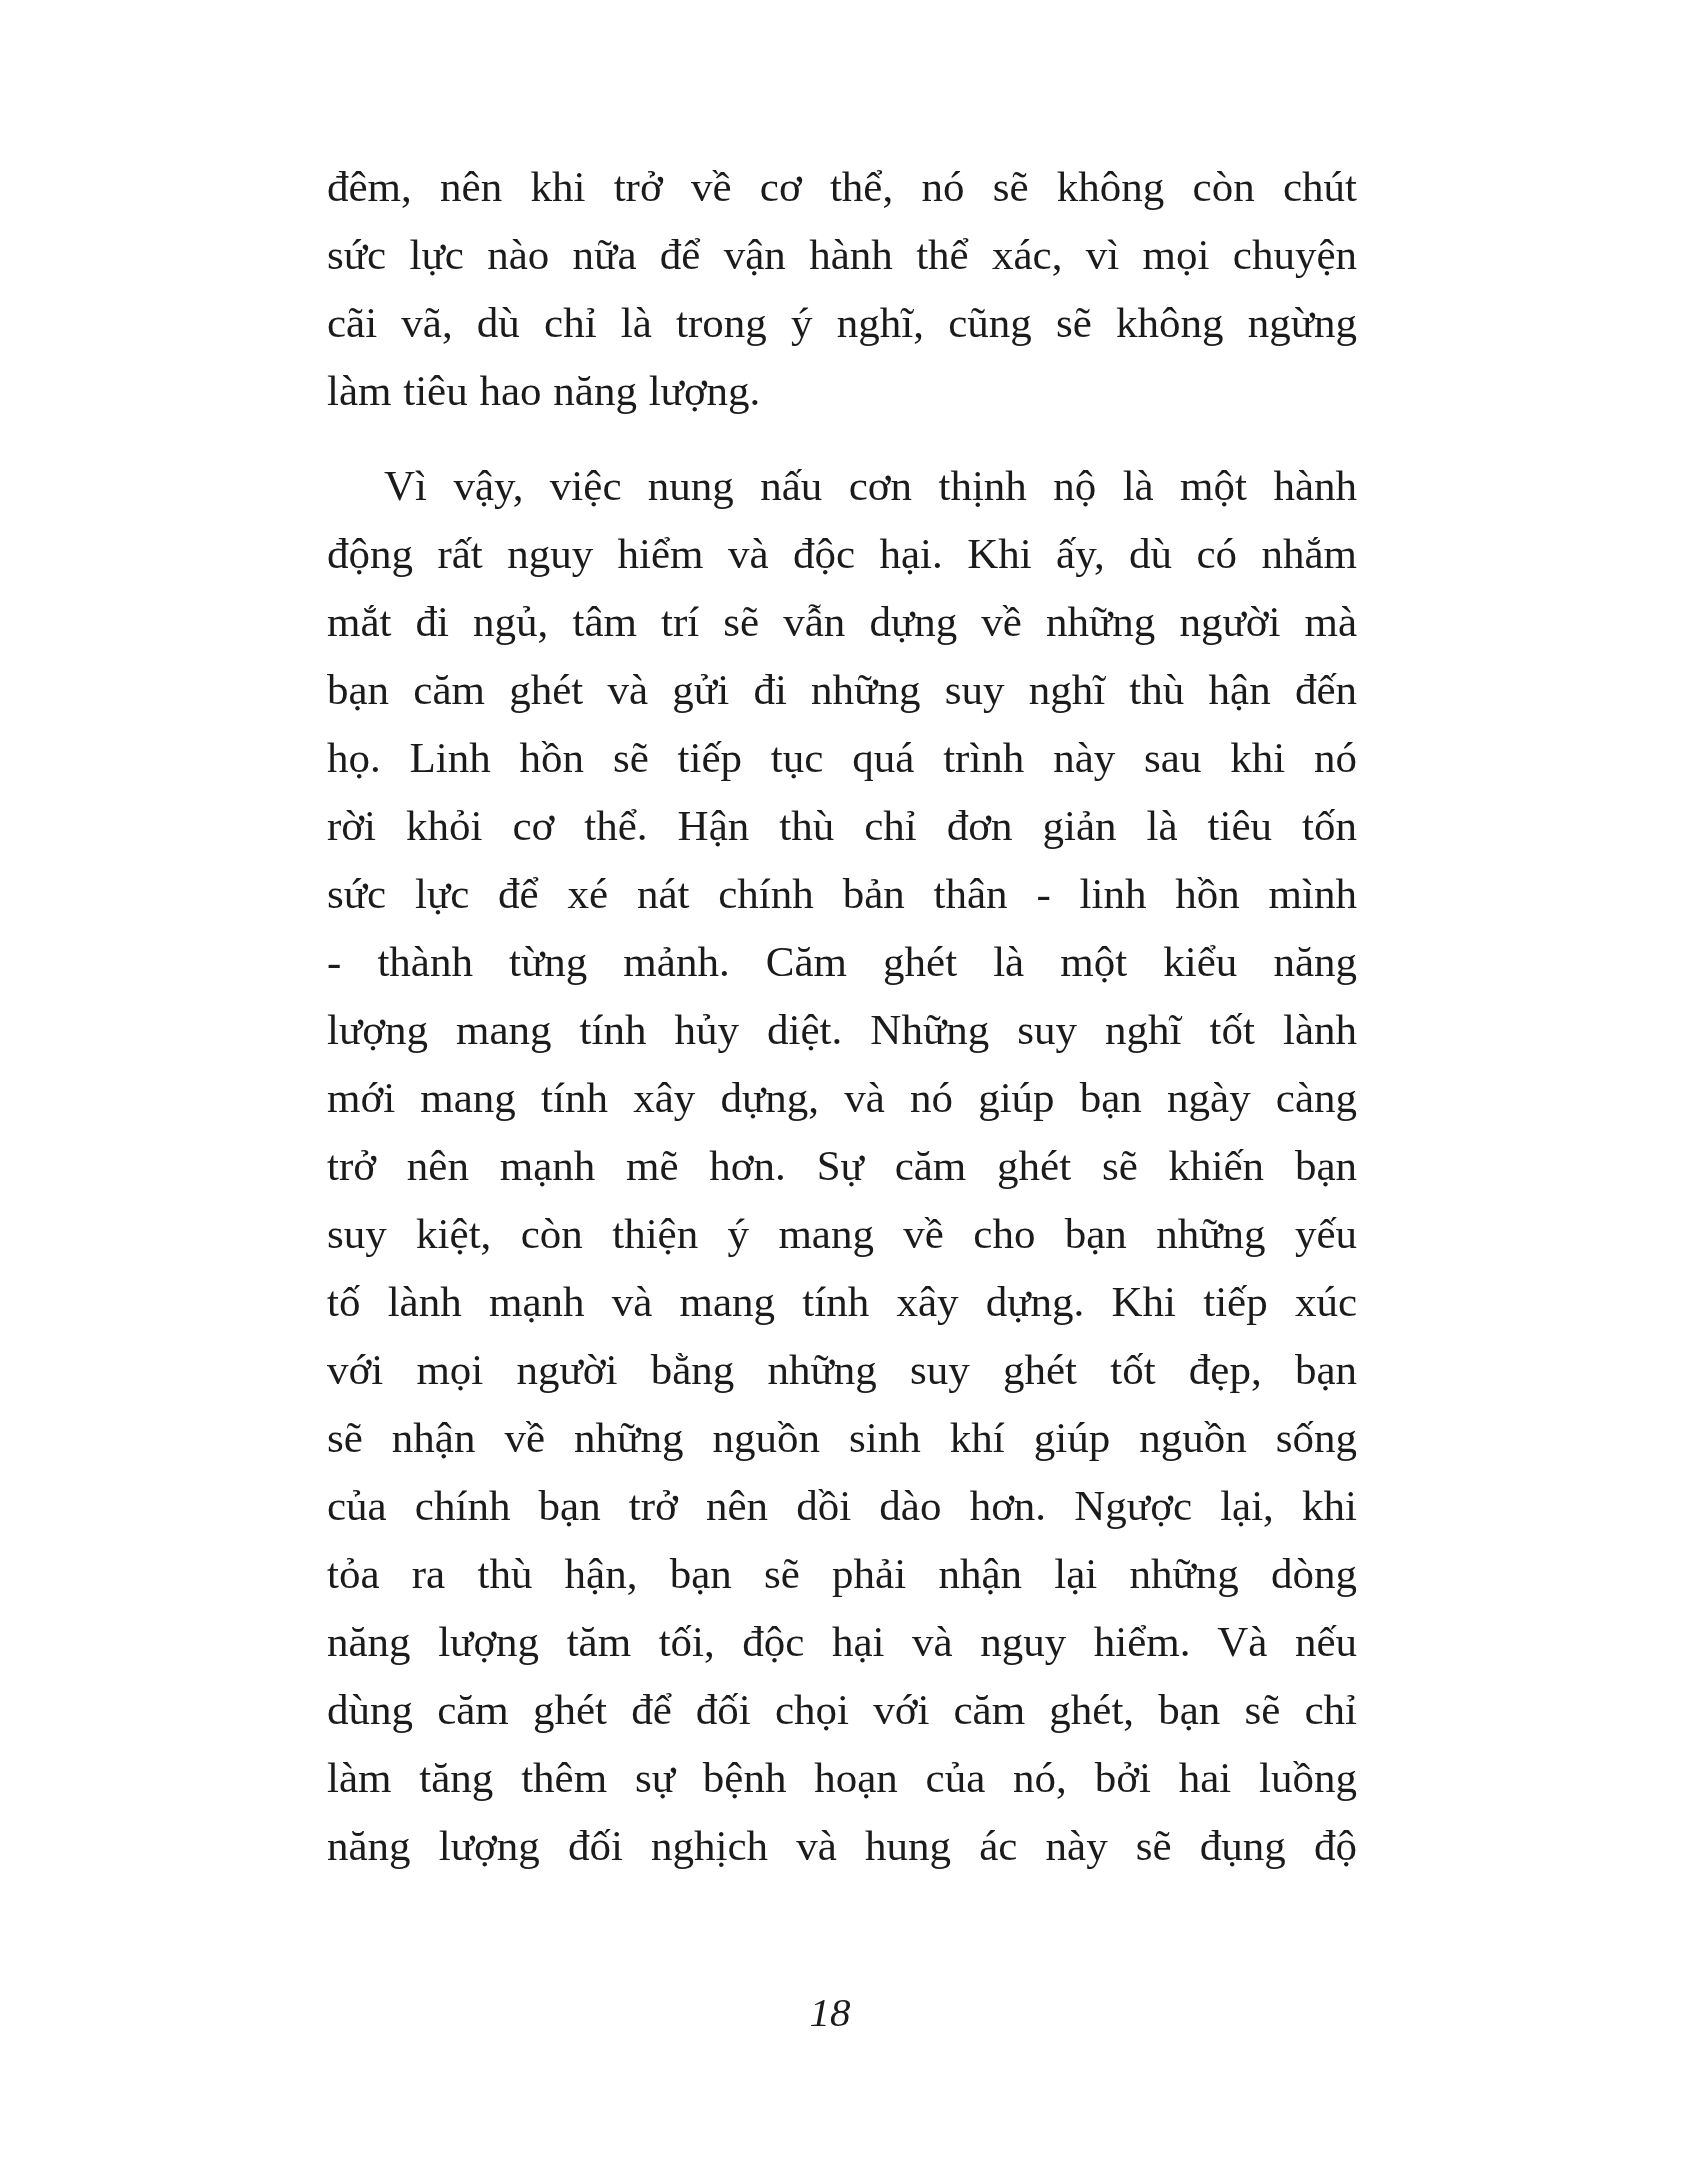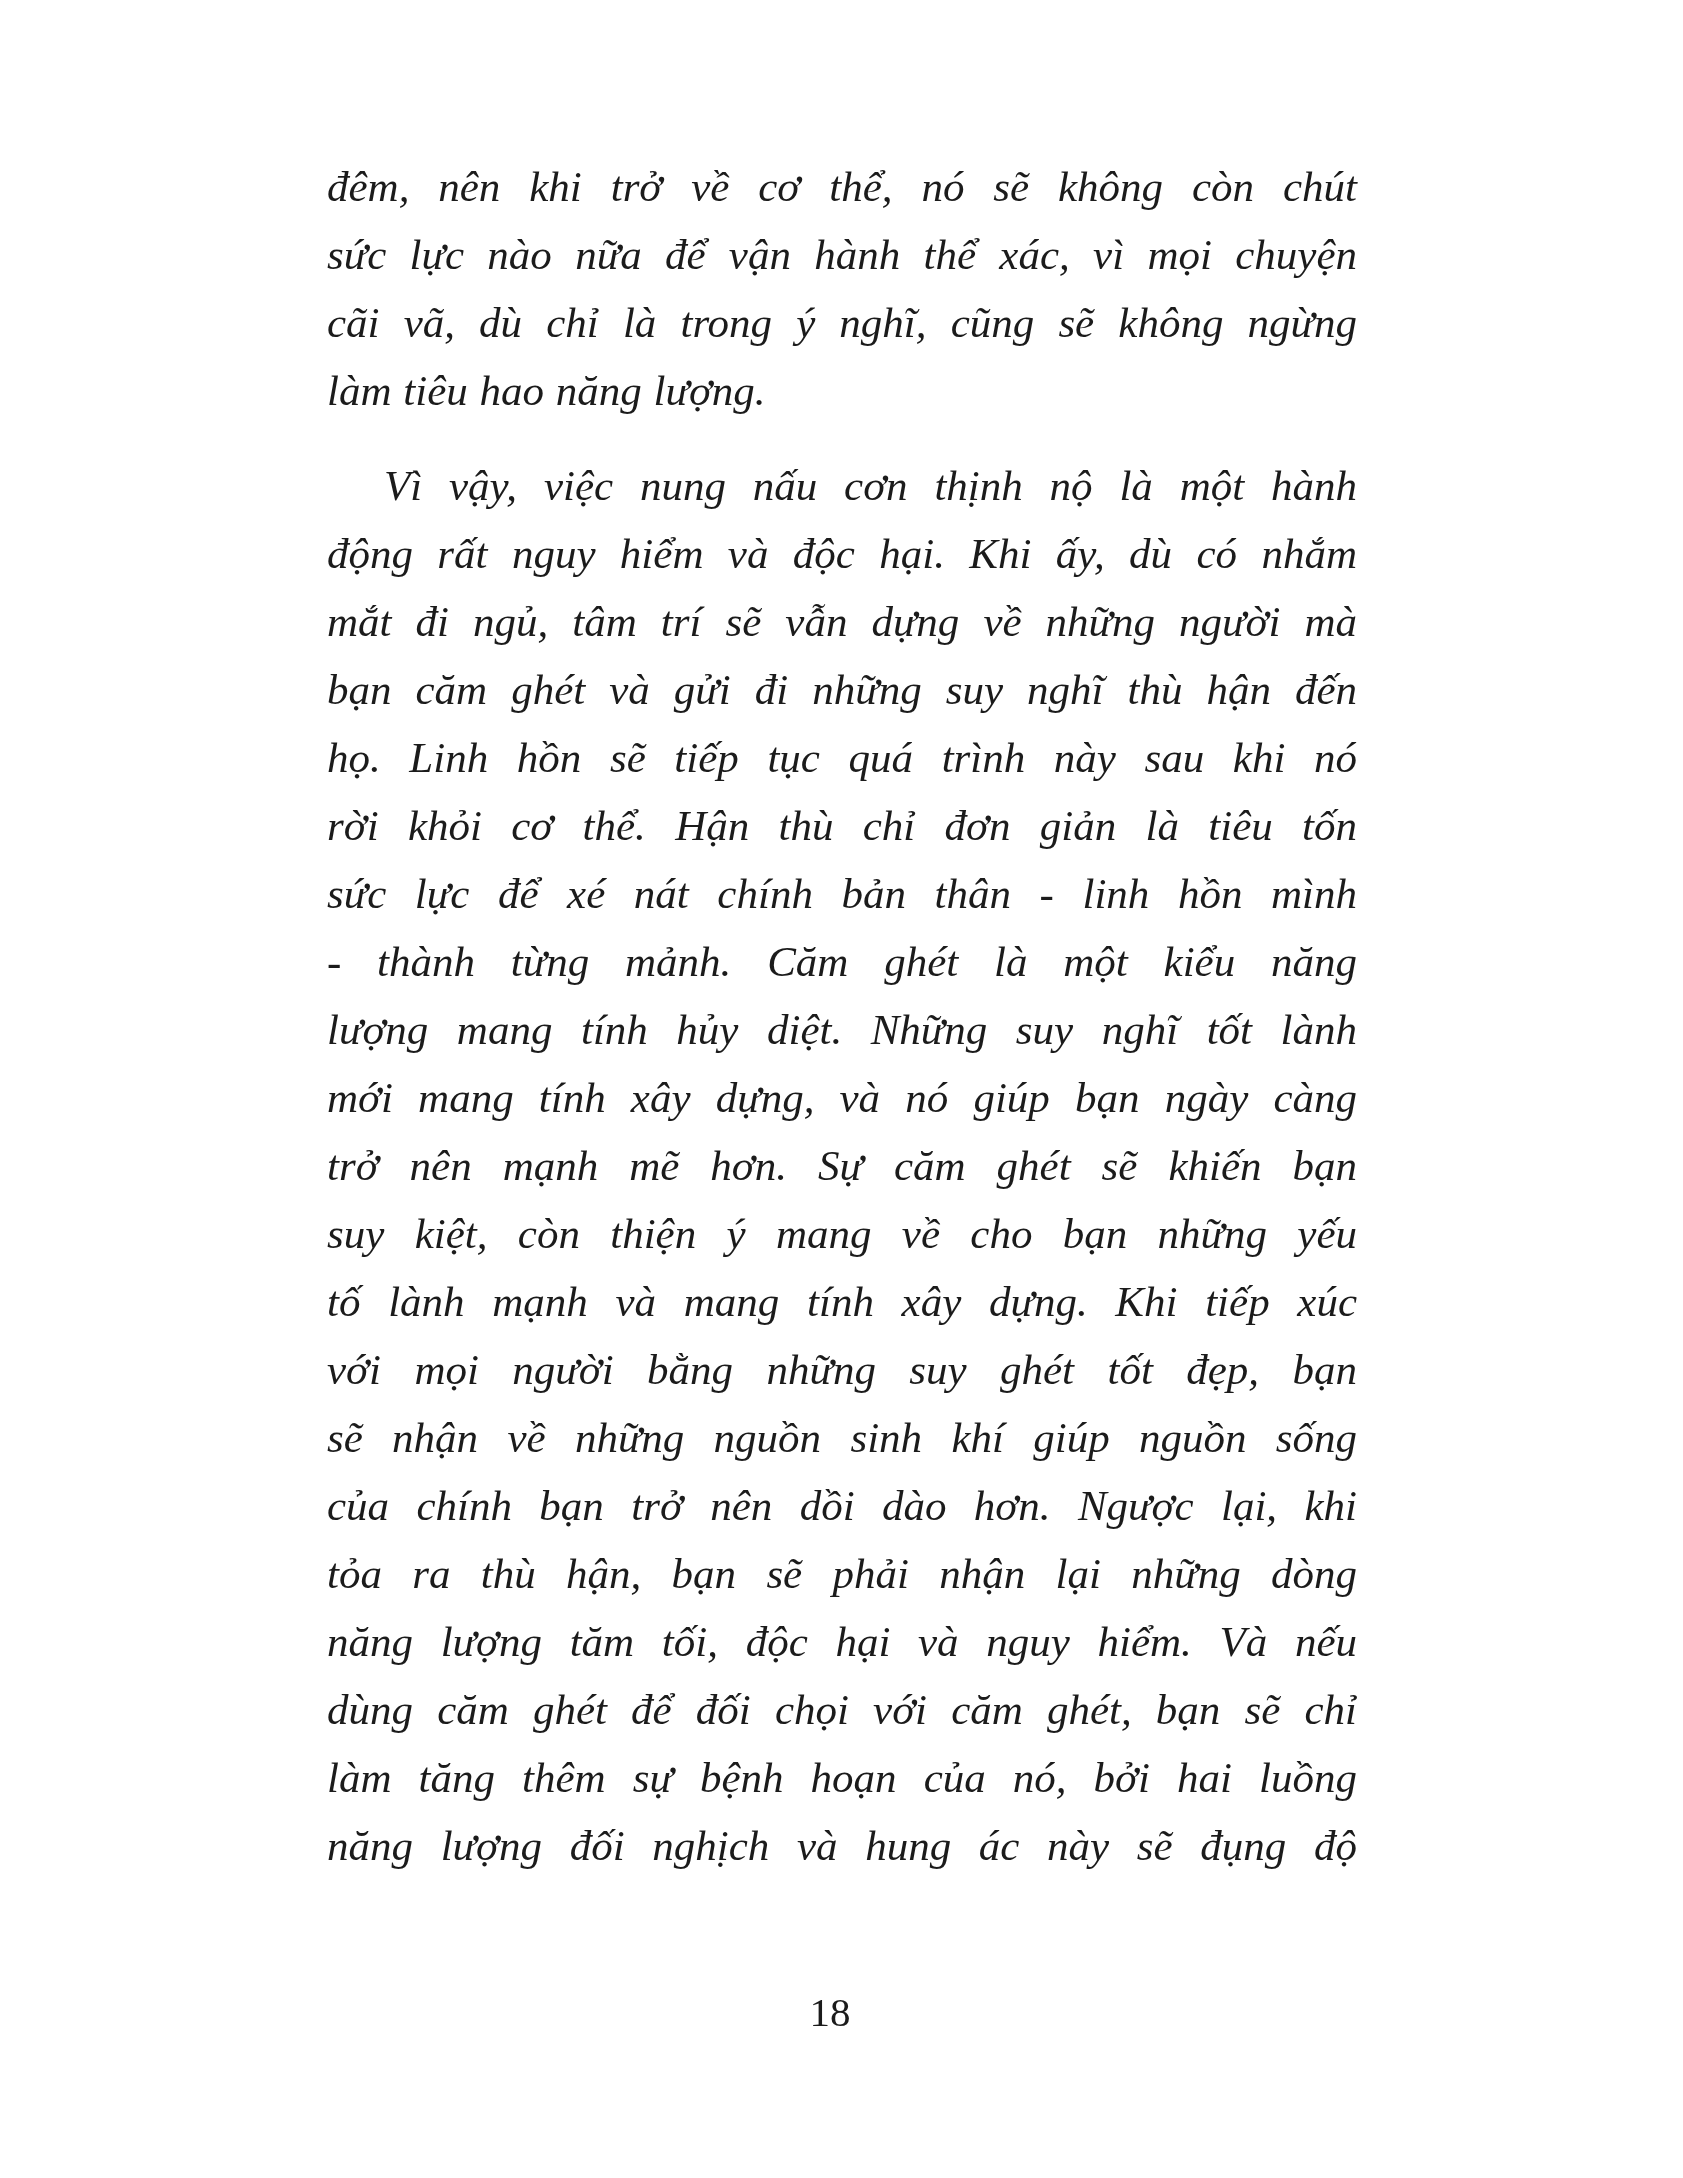--- a/index.html
+++ b/index.html
@@ -32,38 +32,38 @@
     padding: 0;
   }
   .paragraph + .paragraph {
     margin-top: 27px;
   }
   .line {
     line-height: 68px;
     text-align: justify;
     text-align-last: justify;
     word-spacing: 1px;
-    font-style: italic;
   }
   .line.first-line {
     padding-left: 57px;
   }
   .line.line-end {
     text-align: center;
     text-align-last: left;
   }
   .page-footer {
     position: absolute;
     left: 327px;
     top: 1988px;
     width: 1006px;
     text-align: center;
     font-size: 41px;
     color: #1b1b1b;
     line-height: 48px;
+    font-style: italic;
   }
 </style>
 </head>
 <body>
 
 <div class="page">
   <div class="text-block">
       <div class="paragraph">
         <div class="line">đêm, nên khi trở về cơ thể, nó sẽ không còn chút</div>
         <div class="line">sức lực nào nữa để vận hành thể xác, vì mọi chuyện</div>

